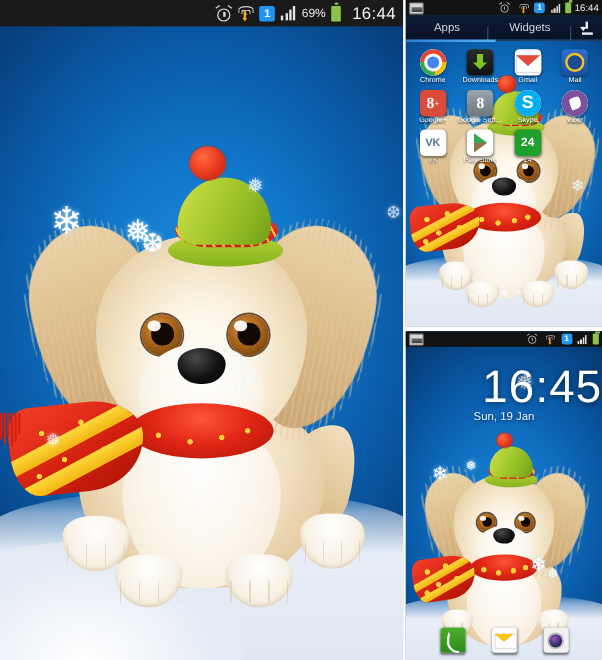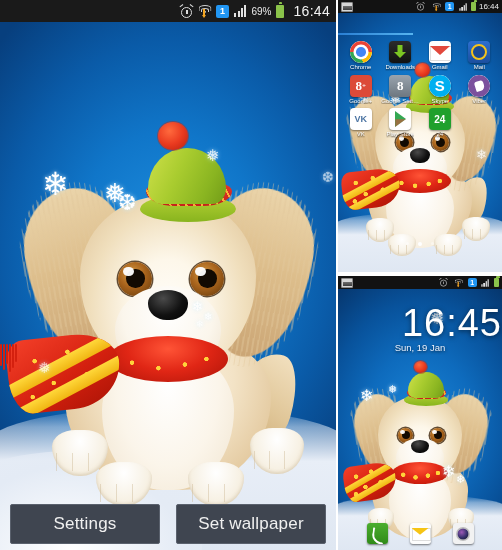--- a/index.html
+++ b/index.html
@@ -448,24 +448,20 @@
             <i></i>
             <i></i>
             <i></i>
           </span>
         <span class="sb-pct">69%</span>
         <span class="ico-batt"></span>
       </div>
       <span class="sb-clock">16:44</span>
     </div>
 
-    <div class="btnbar">
-      <div class="btn">Settings</div>
-      <div class="btn">Set wallpaper</div>
-    </div>
   </div>
 
   <div class="panel" id="home-panel">
     <div class="wall" style="background:
         radial-gradient(ellipse 78% 60% at 50% 52%, #1f8fe0 0%, #1076c9 42%, #0a5ba8 72%, #073f7e 100%),
         linear-gradient(180deg,#0b4f9a 0%, #1484d6 45%, #0e62ad 78%, #bcc9dd 100%);"></div>
     <div class="snowground" style="height:22%;"></div>
 
     <div class="dog" style="left:50%;top:0;width:164px;height:272px;">
       <div class="tail" style="left:118px;top:176px;width:30px;height:50px;transform:rotate(16deg);"></div>
@@ -555,20 +551,31 @@
       </div>
       <div class="app"></div>
     </div>
 
     <div class="dots">
       <i></i>
       <i class="on"></i>
       <i></i>
     </div>
 
+    <div class="tabbar">
+      <div class="tab sep">Apps</div>
+      <div class="tab sep">Widgets</div>
+      <div class="tab-dl">
+        <span class="dl-icon">
+          <span class="stem"></span>
+            <span class="head"></span>
+            <span class="base"></span>
+        </span>
+      </div>
+    </div>
     <div class="tabunderline"></div>
 
     <div class="mini-status">
       <span class="ico-gallery"></span>
       <span class="right">
         <span class="ico-alarm m-ico">
           <span class="ear-l"></span>
             <span class="ear-r"></span>
             <span class="face"></span>
             <span class="hand"></span>

